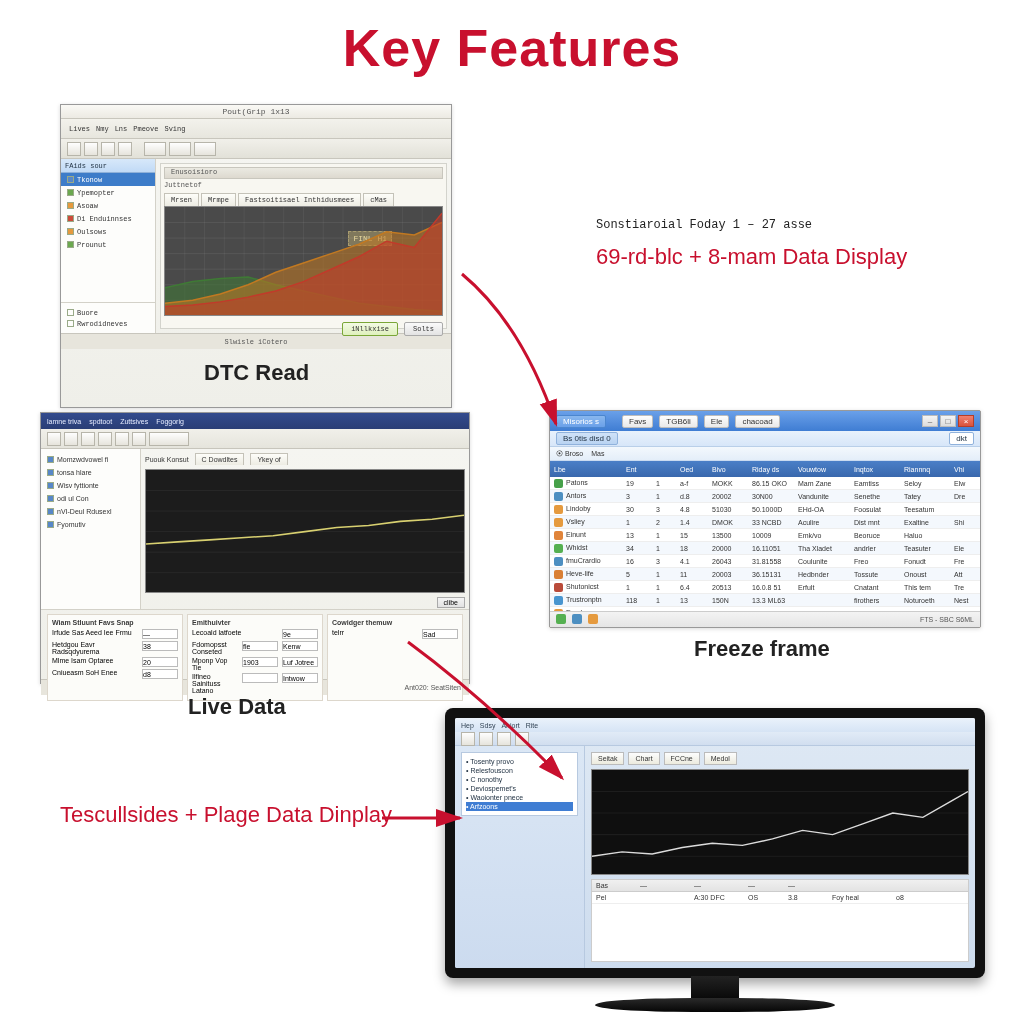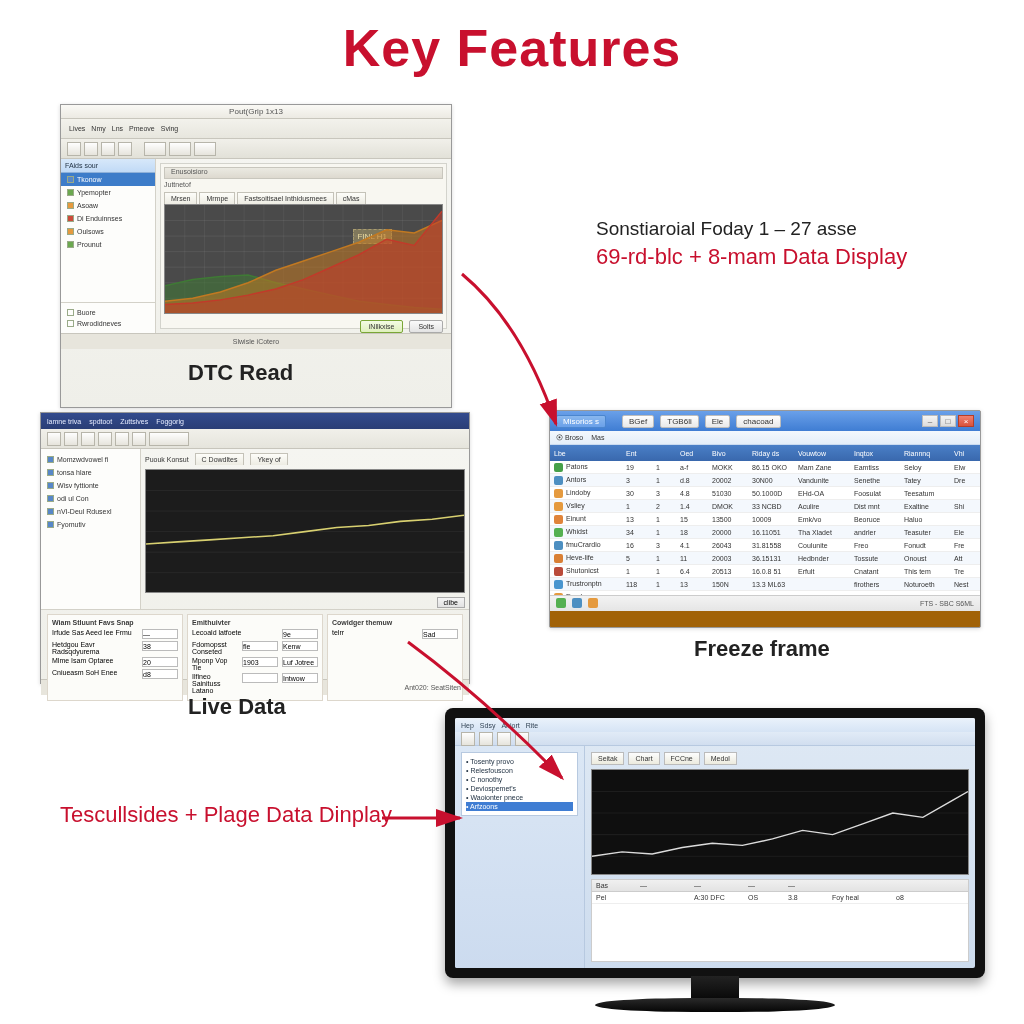--- a/index.html
+++ b/index.html
@@ -40,27 +40,29 @@
   }
   .red-callout {
     position: absolute;
     color: #c8102e;
     font-size: 22px;
     font-weight: 400;
   }
   .small-black {
     position: absolute;
     color: #222;
-    font-size: 19px;
+    font-size: 12px;
+    font-family: Liberation Mono, monospace;
   }
 
   
   #dtc-panel {
     left: 60px; top: 104px; width: 392px; height: 304px;
     background: linear-gradient(#f6f6f2,#efefe9);
+    font-family: Liberation Mono, monospace;
   }
   .dtc-titlebar {
     height: 14px;
     background: linear-gradient(#faf9f5,#eceae3);
     border-bottom: 1px solid #c8c6bd;
     display:flex; align-items:center; justify-content:center;
     font-size:8px; color:#555;
   }
   .dtc-toolbar {
     height: 20px;
@@ -328,21 +330,21 @@
         <span class="dtc-btn">Solts</span>
       </div>
     </div>
   </div>
   <div class="dtc-status">
     <span></span>
       <span>Slwisle iCotero</span>
       <span></span>
   </div>
 </div>
-<div class="panel-label" style="left:188px; top:360px;">DTC Read</div>
+<div class="panel-label" style="left:204px; top:360px;">DTC Read</div>
 
 <div id="live-panel" class="panel">
   <div class="live-titlebar">
     <span class="m">lamne triva</span>
     <span class="m">spdtoot</span>
     <span class="m">Zuttsives</span>
     <span class="m">Foggorig</span>
   </div>
   <div class="live-toolbar">
     <span class="tb-icon"></span>
@@ -463,30 +465,35 @@
       <span>Ant020: SeatSiten</span>
   </div>
 </div>
 <div class="panel-label" style="left:188px; top:694px;">Live Data</div>
 
 <div id="freeze-panel" class="panel">
   <div class="ff-titlebar">
     <div class="left">
       <span class="tabchip" style="background:linear-gradient(#89b7ee,#6aa0e9); color:#fff; border-color:#4b86cf">Misorios s</span>
       <span style="width:4px"></span>
-      <span class="tabchip">BGef</span>
+      <span class="tabchip">Favs</span>
       <span class="tabchip">TGB6li</span>
       <span class="tabchip">Ele</span>
       <span class="tabchip">chacoad</span>
     </div>
     <div class="wctl">
       <span>–</span>
       <span>□</span>
       <span class="close">×</span>
     </div>
+  </div>
+  <div class="ff-sub">
+    <span class="pill">Bs 0tis disd 0</span>
+    <span style="flex:1"></span>
+    <span class="pill" style="background:#fff">dkt</span>
   </div>
   <div style="height:14px; background:linear-gradient(#f3f8fd,#e4eef9); border-bottom:1px solid #cadbf0; font-size:7px; color:#333; padding:0 6px; display:flex; align-items:center; gap:8px;">
     <span>⦿ Broso</span>
     <span>Mas</span>
   </div>
   <div class="ff-columns" id="ff-cols">
       <span>Lbe</span>
       <span>Ent</span>
       <span></span>
       <span>Oed</span>

